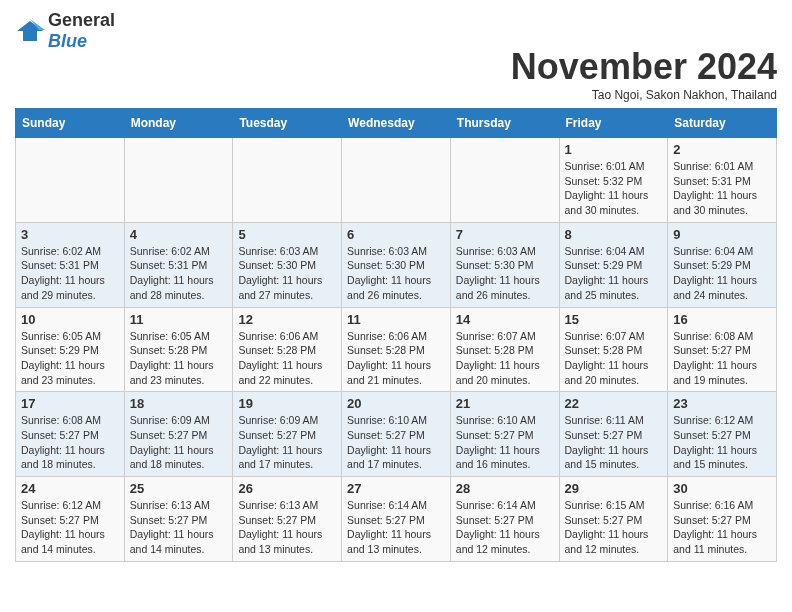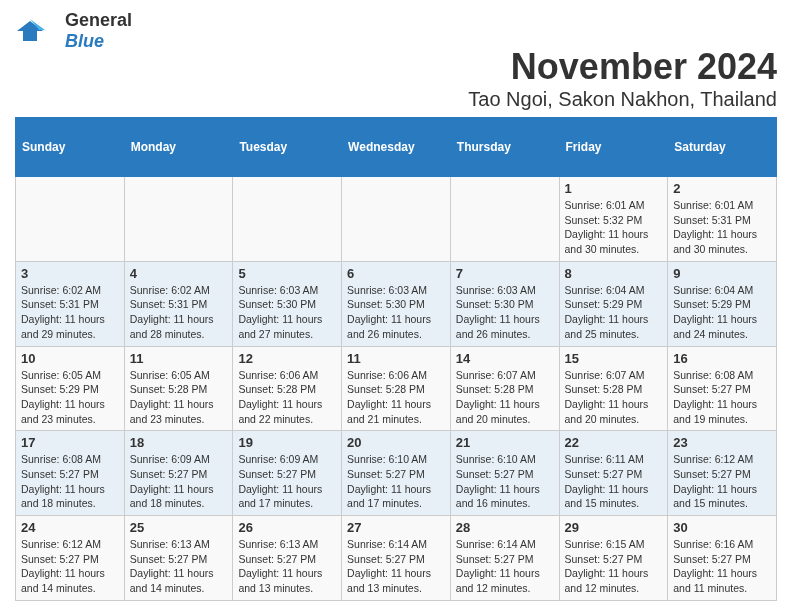--- a/index.html
+++ b/index.html
@@ -12,21 +12,21 @@
     }
     .header-area {
       display: flex;
       justify-content: space-between;
       align-items: flex-start;
       margin-bottom: 6px;
     }
     .logo {
       display: flex;
       align-items: center;
-      gap: 20px;
+      gap: 3px;
     }
     .logo-text-general {
       font-size: 18px;
       font-weight: bold;
       color: #333;
     }
     .logo-text-blue {
       font-size: 18px;
       font-weight: bold;
       color: #2a7abf;
@@ -39,33 +39,33 @@
     .title-area {
       text-align: right;
     }
     .month-title {
       font-size: 36px;
       font-weight: bold;
       color: #333;
       margin-top: 36px;
     }
     .location-title {
-      font-size: 20px;
+      font-size: 12px;
       color: #333;
     }
     table {
       width: 100%;
       border-collapse: collapse;
       font-size: 10.5px;
     }
     thead tr th {
       background-color: #2a7abf;
       color: #fff;
       text-align: left;
-      padding: 22px 6px;
+      padding: 7px 6px;
       font-size: 12px;
       font-weight: bold;
       border: 1px solid #2a7abf;
     }
     tbody tr td {
       border: 1px solid #ccc;
       vertical-align: top;
       padding: 4px 5px;
       min-height: 80px;
       width: 14.28%;

